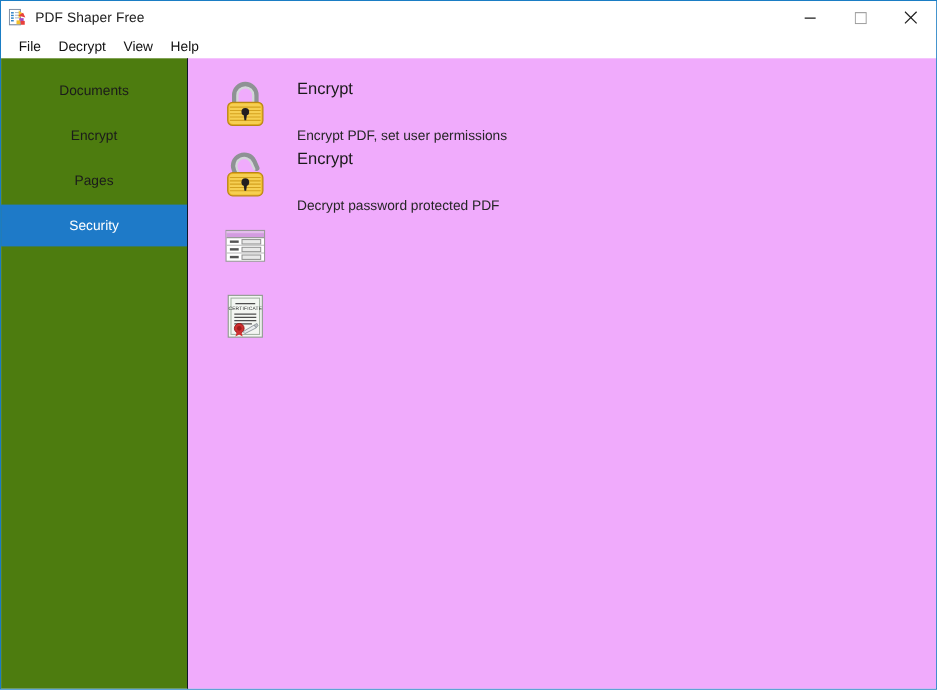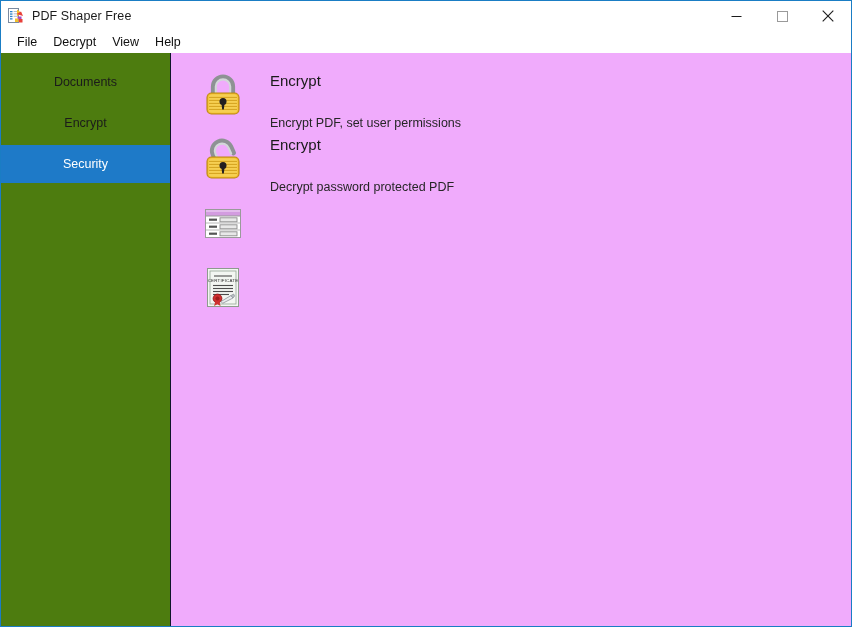--- a/index.html
+++ b/index.html
@@ -201,20 +201,21 @@
     <div class="menu-item">Decrypt</div>
     <div class="menu-item">View</div>
     <div class="menu-item">Help</div>
   </div>
 
   <div class="body-area">
 
     <div class="sidebar">
       <div class="nav-item">Documents</div>
       <div class="nav-item">Encrypt</div>
+      <div class="nav-item">Pages</div>
       <div class="nav-item selected">Security</div>
     </div>
 
     <div class="content">
 
       <div class="action-row">
         <div class="action-icon">
           <svg class="icon-svg" viewBox="0 0 48 48">
             <path d="M14.5 23 L14.5 15.5 A9.5 9.5 0 0 1 33.5 15.5 L33.5 23" fill="none" stroke="#8e9294" stroke-width="5.2" stroke-linecap="round"></path>
             <path d="M16.8 23 L16.8 15.6 A7.2 7.2 0 0 1 31.2 15.6 L31.2 23" fill="none" stroke="#d3d7d9" stroke-width="2.1" stroke-linecap="round"></path>

